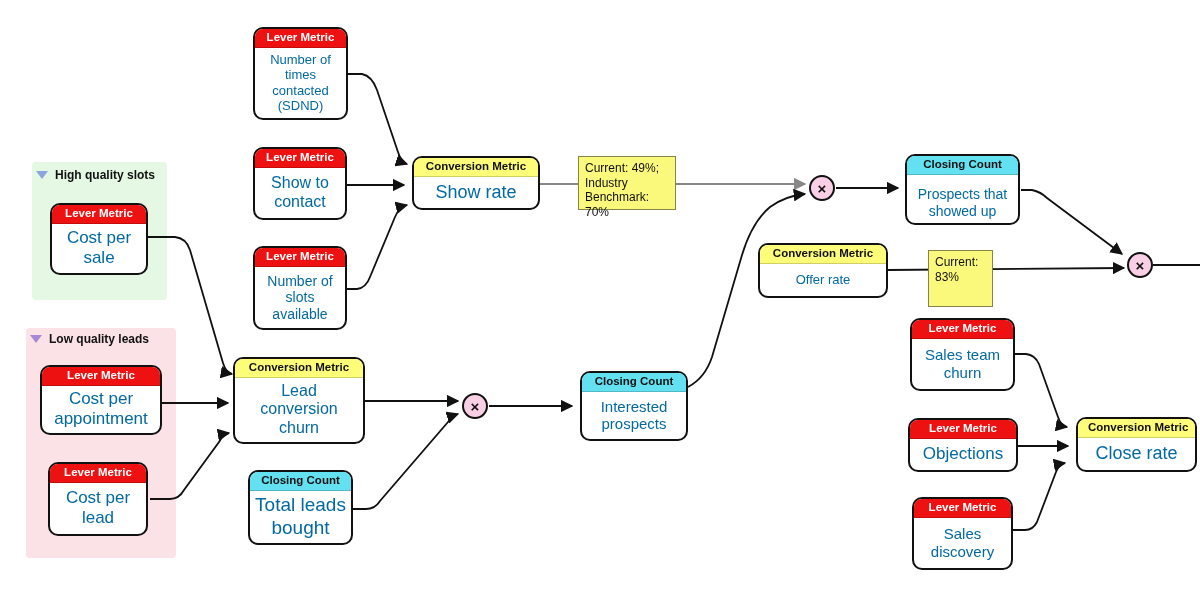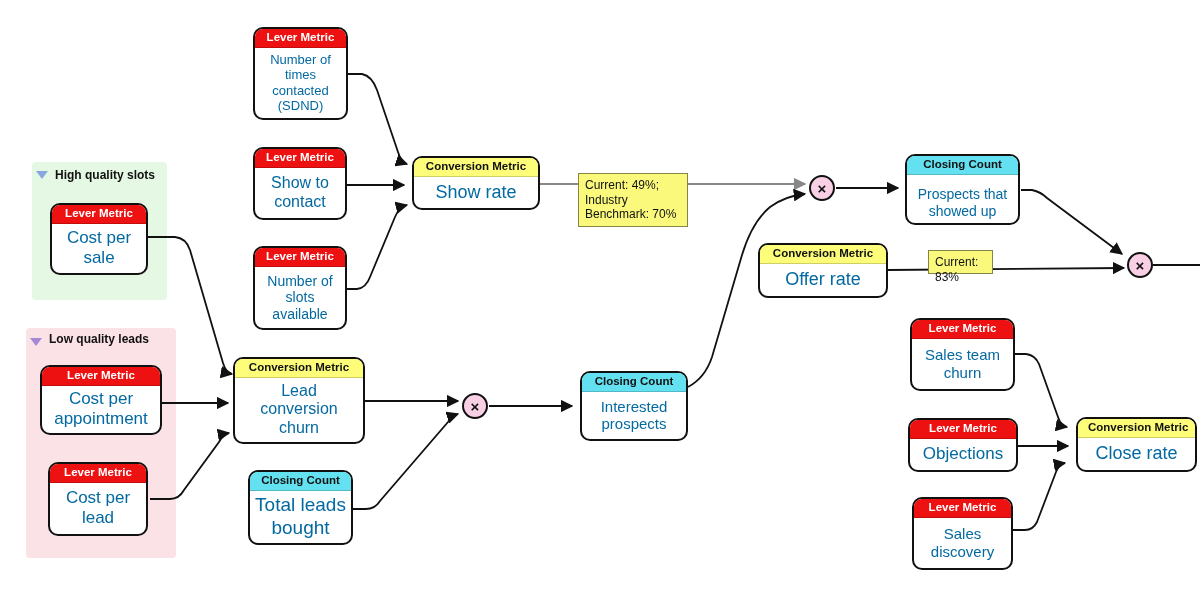--- a/index.html
+++ b/index.html
@@ -35,21 +35,21 @@
 
 <div id="canvas">
 
   <div class="group" style="left:32px; top:162px; width:135px; height:138px; background:#e4f8e3;"></div>
   <div class="group-label" style="left:36px; top:168px; z-index:5;">
     <span class="tri"></span>
     <span>High quality slots</span>
   </div>
 
   <div class="group" style="left:26px; top:328px; width:150px; height:230px; background:#fbe2e6;"></div>
-  <div class="group-label" style="left:30px; top:332px; z-index:5;align-items:flex-end;">
+  <div class="group-label" style="left:30px; top:332px; z-index:5;">
     <span class="tri purple"></span>
     <span>Low quality leads</span>
   </div>
 
   <svg class="edges" width="1200" height="600">
     <defs>
       <marker id="ab" viewBox="0 0 10 10" refX="9" refY="5" markerWidth="7" markerHeight="7" orient="auto-start-reverse">
         <path d="M0,0 L10,5 L0,10 z" fill="#111"></path>
       </marker>
       <marker id="ag" viewBox="0 0 10 10" refX="9" refY="5" markerWidth="7" markerHeight="7" orient="auto-start-reverse">
@@ -128,21 +128,21 @@
     <div class="node-body" style="font-size:18px;">Show rate</div>
   </div>
 
   <div class="node" style="left:233px; top:357px; width:132px; height:87px;">
     <div class="node-header hdr-conv">Conversion Metric</div>
     <div class="node-body" style="font-size:16px; padding:2px 14px;">Lead conversion churn</div>
   </div>
 
   <div class="node" style="left:758px; top:243px; width:130px; height:55px;">
     <div class="node-header hdr-conv">Conversion Metric</div>
-    <div class="node-body" style="font-size:18px;">Offer rate</div>
+    <div class="node-body" style="font-size:13px;">Offer rate</div>
   </div>
 
   <div class="node" style="left:1076px; top:417px; width:121px; height:55px;">
     <div class="node-header hdr-conv">Conversion Metric</div>
     <div class="node-body" style="font-size:18px;">Close rate</div>
   </div>
 
   <div class="node" style="left:248px; top:470px; width:105px; height:75px;">
     <div class="node-header hdr-close">Closing Count</div>
     <div class="node-body" style="font-size:19px;">Total leads bought</div>
@@ -151,22 +151,22 @@
   <div class="node" style="left:580px; top:371px; width:108px; height:70px;">
     <div class="node-header hdr-close">Closing Count</div>
     <div class="node-body" style="font-size:15px;">Interested prospects</div>
   </div>
 
   <div class="node" style="left:905px; top:154px; width:115px; height:71px;">
     <div class="node-header hdr-close">Closing Count</div>
     <div class="node-body" style="font-size:14px;margin-top:8px;">Prospects that showed up</div>
   </div>
 
-  <div class="note" style="left:578px; top:173px; width:110px; height:54px;">Current: 49%; Industry Benchmark: 70%</div>
-  <div class="note" style="left:928px; top:250px; width:65px; height:24px;">Current: 83%</div>
+  <div class="note" style="left:578px; top:156px; width:98px; height:54px;">Current: 49%; Industry Benchmark: 70%</div>
+  <div class="note" style="left:928px; top:250px; width:65px; height:57px;">Current: 83%</div>
 
   <div class="op" style="left:809px; top:175px;">
     <span>×</span>
   </div>
   <div class="op" style="left:1127px; top:252px;">
     <span>×</span>
   </div>
   <div class="op" style="left:462px; top:393px;">
     <span>×</span>
   </div>

